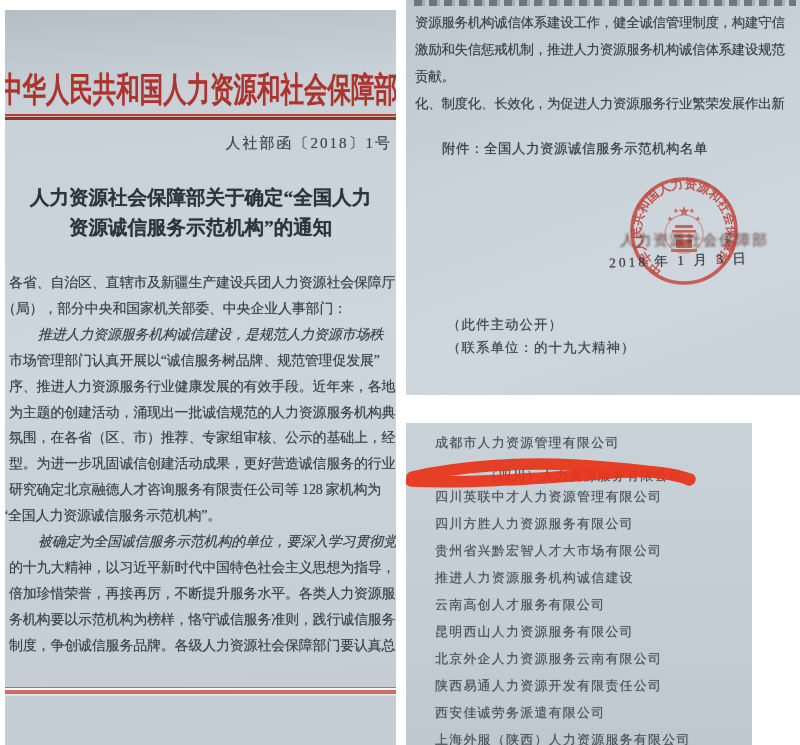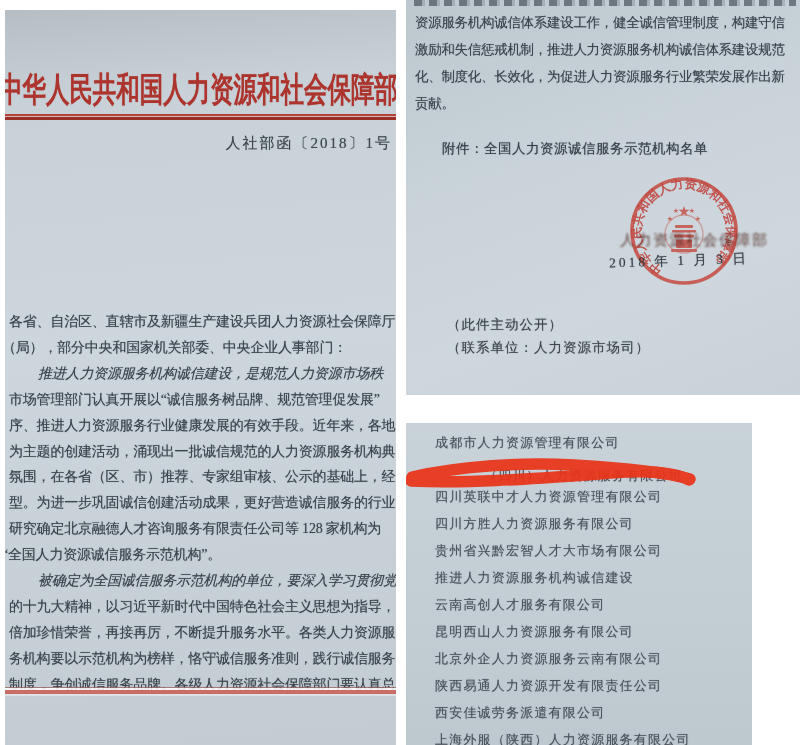--- a/index.html
+++ b/index.html
@@ -39,21 +39,21 @@
     text-shadow:0 0 .8px rgba(63,71,78,.6);
   }
   .doc-title{
     position:absolute;left:0;right:0;top:173px;text-align:center;
     font-size:19.5px;font-weight:700;line-height:30px;color:#2b333b;
     text-shadow:0 0 .8px rgba(43,51,59,.65);
   }
   .body{position:absolute;white-space:nowrap;}
   .left-body{
     left:4px;top:260px;line-height:25.9px;font-size:14px;letter-spacing:-0.2px;
-    color:#3c444c;text-shadow:0 0 .8px rgba(60,70,80,.6);margin-top:39px;
+    color:#3c444c;text-shadow:0 0 .8px rgba(60,70,80,.6);
   }
   .left-body div:nth-child(3),.left-body div:nth-child(11){text-indent:29px;font-style:italic;}
   .left-body div:nth-child(2),.left-body div:nth-child(10){margin-left:-7px;}
   .footer-rule{
     position:absolute;left:-5px;right:-5px;top:677px;height:9px;
     background:linear-gradient(180deg,rgba(151,94,89,.75) 0 1px,rgba(255,255,255,.85) 1px 3px,#c96e67 3px 7px,rgba(255,255,255,.4) 7px 9px);
   }
   
   .sliver{
     position:absolute;left:8px;top:0;width:382px;height:6px;
@@ -93,20 +93,24 @@
 </style>
 </head>
 <body>
 
 <div>
 
   <section class="photo left">
     <div class="letterhead">中华人民共和国人力资源和社会保障部</div>
     <div class="red-rule"></div>
     <div class="doc-no">人社部函〔2018〕1号</div>
+    <div class="doc-title">
+      <div>人力资源社会保障部关于确定“全国人力</div>
+      <div>资源诚信服务示范机构”的通知</div>
+    </div>
     <div class="body left-body">
       <div>各省、自治区、直辖市及新疆生产建设兵团人力资源社会保障厅</div>
       <div>（局），部分中央和国家机关部委、中央企业人事部门：</div>
       <div>推进人力资源服务机构诚信建设，是规范人力资源市场秩</div>
       <div>市场管理部门认真开展以“诚信服务树品牌、规范管理促发展”</div>
       <div>序、推进人力资源服务行业健康发展的有效手段。近年来，各地</div>
       <div>为主题的创建活动，涌现出一批诚信规范的人力资源服务机构典</div>
       <div>氛围，在各省（区、市）推荐、专家组审核、公示的基础上，经</div>
       <div>型。为进一步巩固诚信创建活动成果，更好营造诚信服务的行业</div>
       <div>研究确定北京融德人才咨询服务有限责任公司等 128 家机构为</div>
@@ -118,22 +122,22 @@
       <div>制度，争创诚信服务品牌。各级人力资源社会保障部门要认真总</div>
     </div>
     <div class="footer-rule"></div>
   </section>
 
   <section class="photo rtop">
     <div class="sliver"></div>
     <div class="body r-body">
       <div>资源服务机构诚信体系建设工作，健全诚信管理制度，构建守信</div>
       <div>激励和失信惩戒机制，推进人力资源服务机构诚信体系建设规范</div>
+      <div>贡献。</div>
       <div>化、制度化、长效化，为促进人力资源服务行业繁荣发展作出新</div>
-      <div>贡献。</div>
     </div>
     <div class="attach">附件：全国人力资源诚信服务示范机构名单</div>
 
     <svg class="seal" width="112" height="112" viewBox="0 0 112 112">
       <defs>
         <path id="sealArc" d="M 34.8,93.4 A 43,43 0 1 1 77.2,93.4" fill="none"></path>
       </defs>
       <circle cx="56" cy="56" r="52" fill="none" stroke="#c5473d" stroke-width="3.6" opacity="0.9"></circle>
       <text font-size="12.5" fill="#c0413a" font-weight="700" opacity="0.92">
         <textPath href="#sealArc">中华人民共和国人力资源和社会保障部</textPath>
@@ -149,21 +153,21 @@
         <rect x="44" y="55" width="24" height="2.6" rx="1"></rect>
         <rect x="46" y="59.5" width="20" height="3" rx="1"></rect>
         <rect x="48" y="64.5" width="16" height="8.5" rx="1"></rect>
         <rect x="43" y="74" width="26" height="3" rx="1"></rect>
       </g>
     </svg>
 
     <div class="stamped">人力资源社会保障部</div>
     <div class="date">2018 年 1 月 3 日</div>
     <div class="note n1">（此件主动公开）</div>
-    <div class="note n2">（联系单位：人力资源市场司）</div>
+    <div class="note n2">（联系单位：的十九大精神）</div>
   </section>
 
   <section class="photo rbot">
     <div class="roster">
       <div>成都市人力资源管理有限公司</div>
       <div>（四川）人力资源服务有限公司</div>
       <div>四川英联中才人力资源管理有限公司</div>
       <div>四川方胜人力资源服务有限公司</div>
       <div>贵州省兴黔宏智人才大市场有限公司</div>
       <div>推进人力资源服务机构诚信建设</div>

